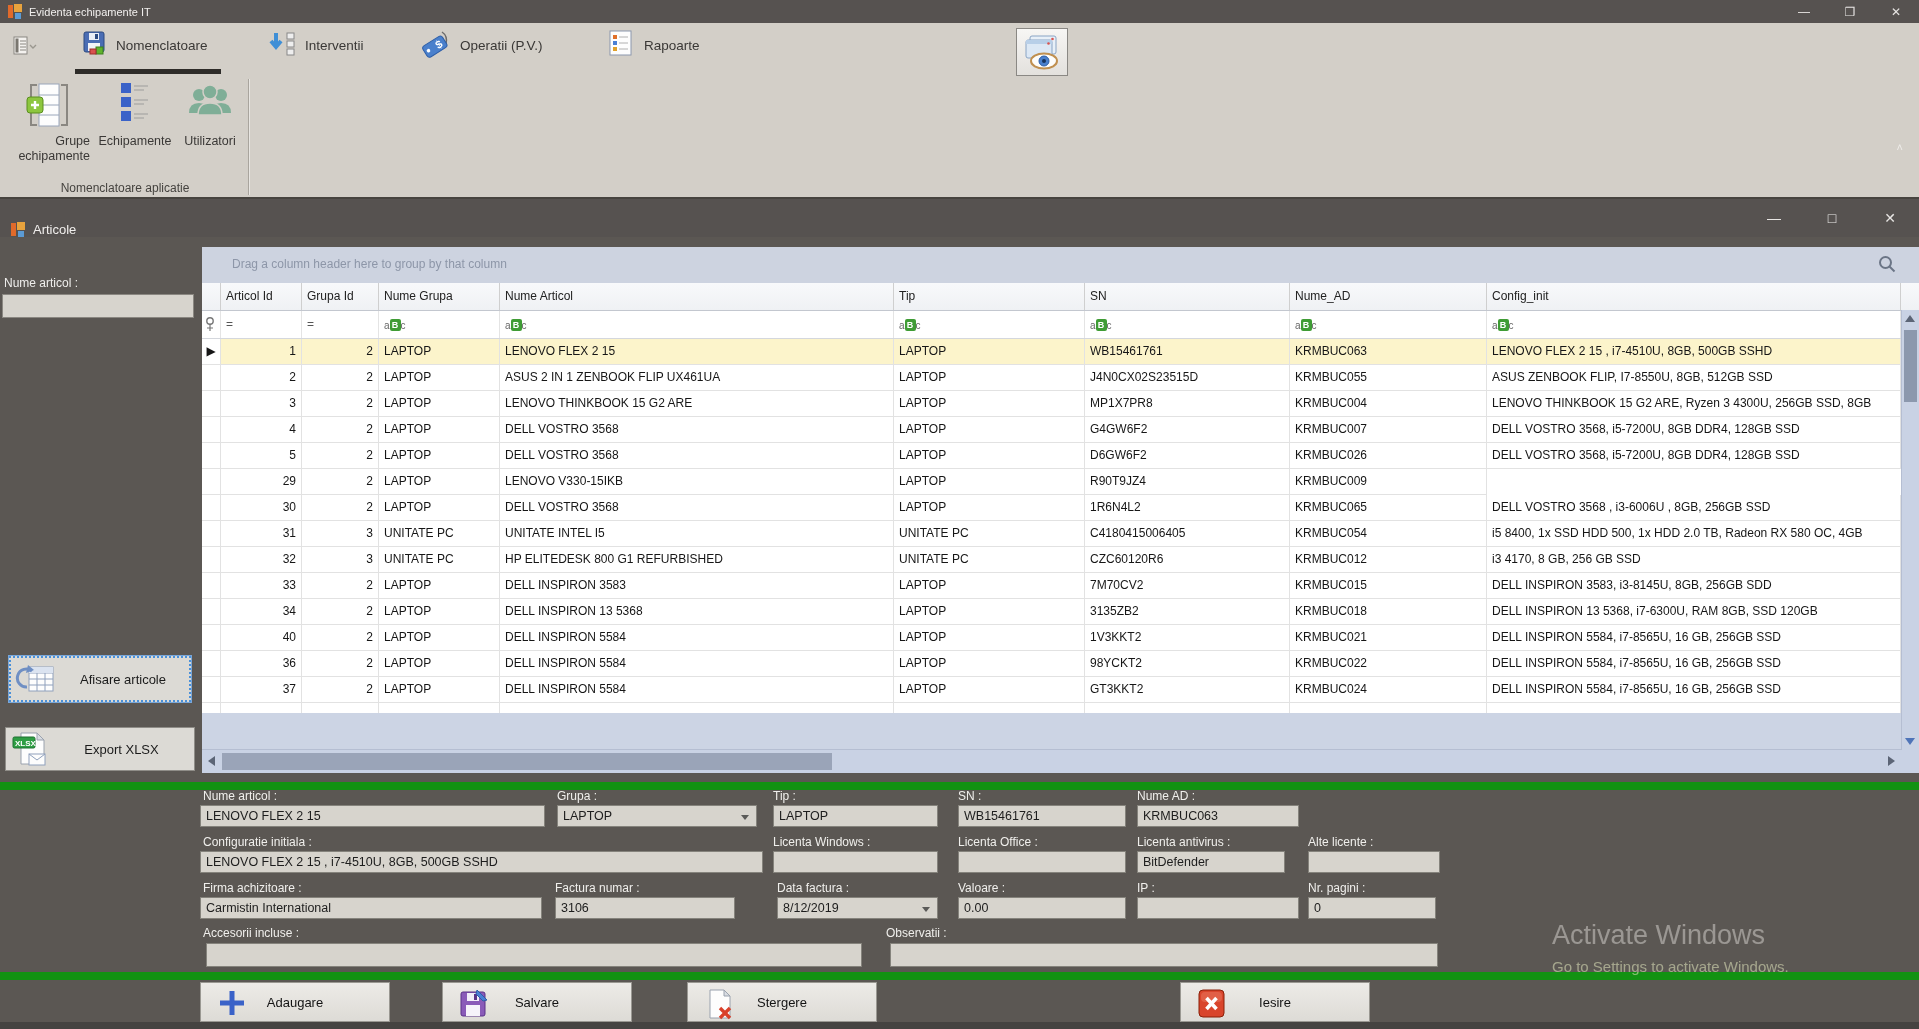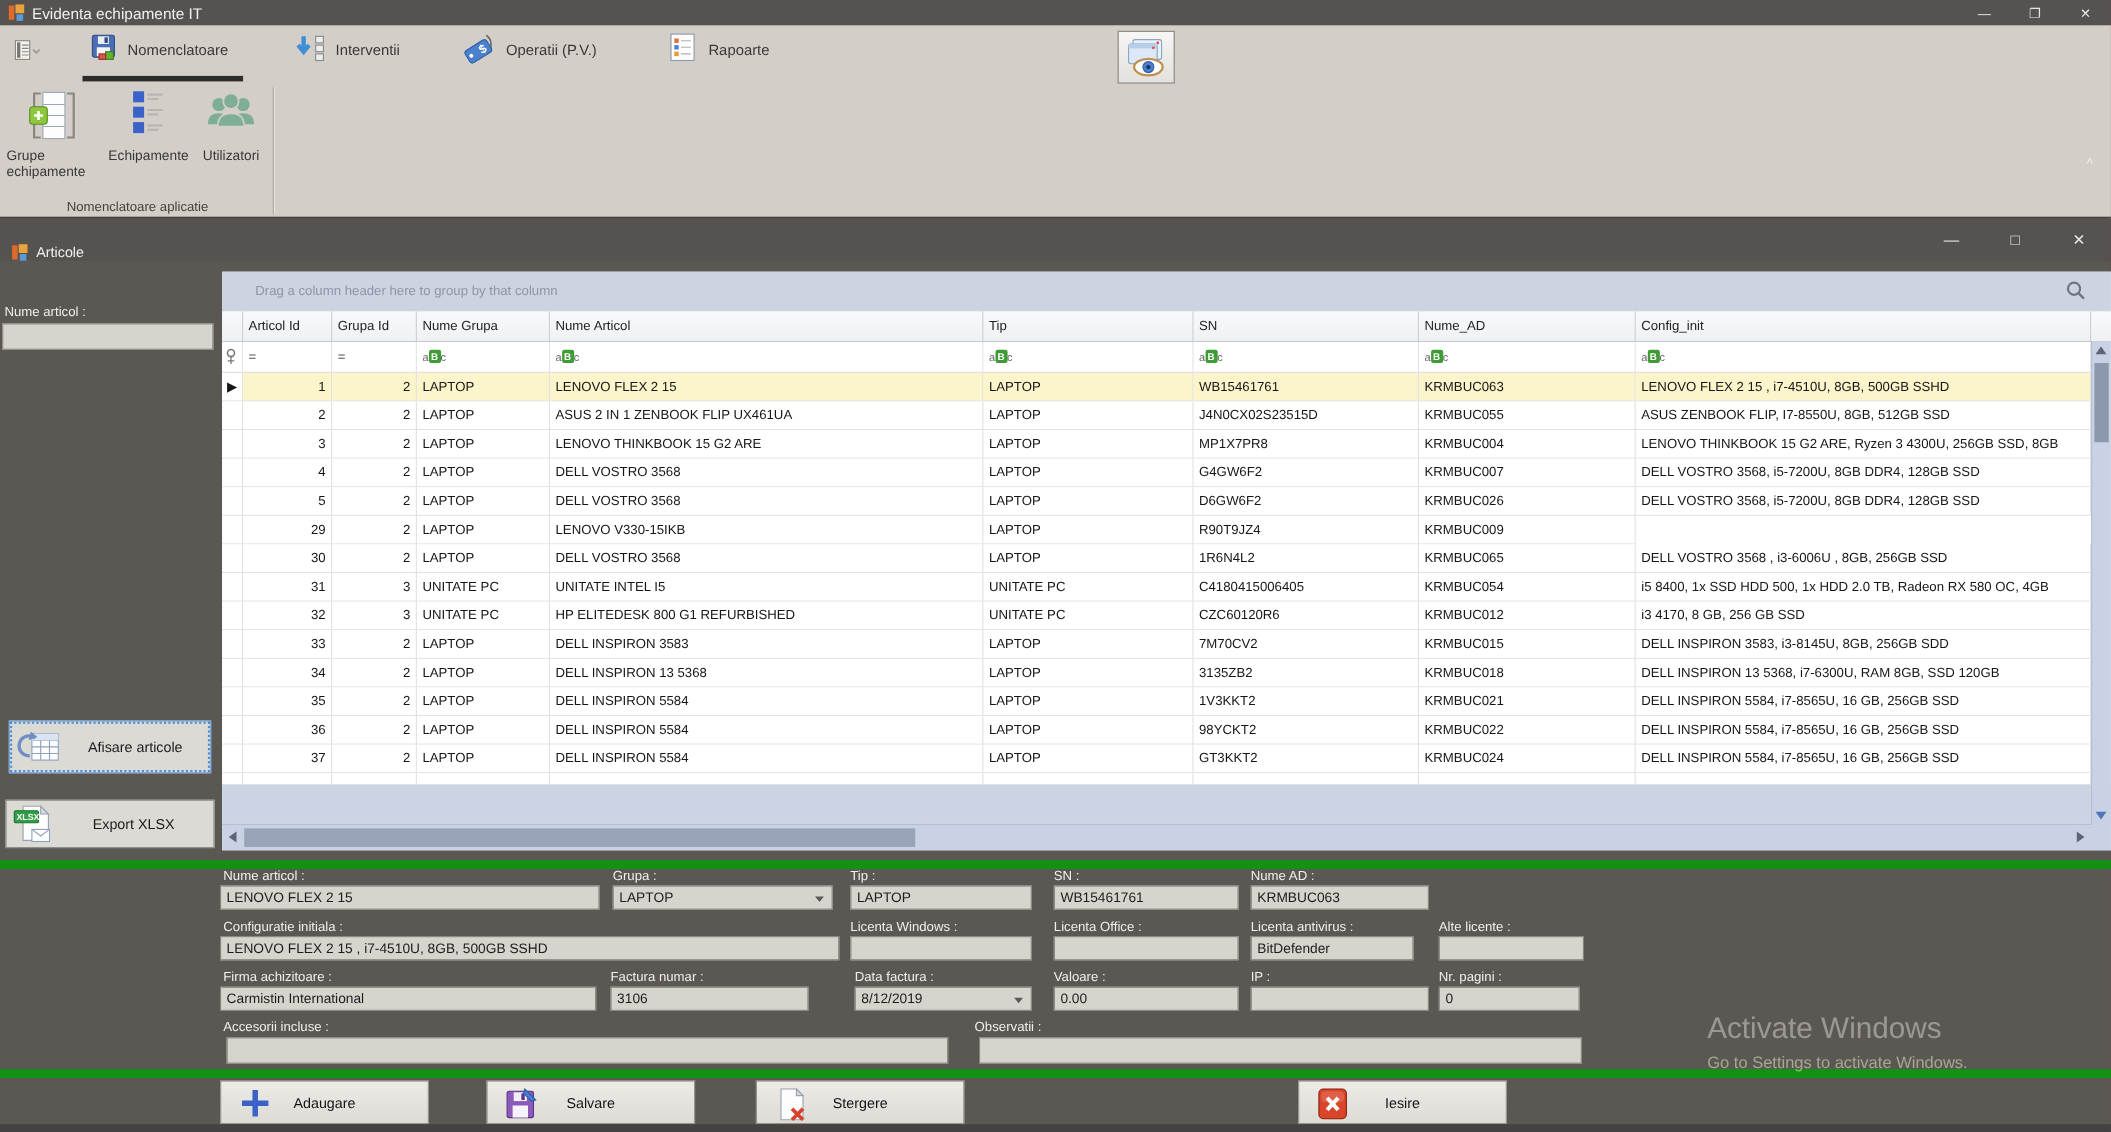--- a/index.html
+++ b/index.html
@@ -4,42 +4,42 @@
 <style>
   html,body{margin:0;padding:0}
   body{width:1919px;height:1029px;position:relative;overflow:hidden;
        background:#5b5753;font-family:"Liberation Sans",sans-serif;
        -webkit-font-smoothing:antialiased}
   .abs{position:absolute}
 
   
   .mtb{left:0;top:0;width:1919px;height:23px;background:#565250;color:#f2f0ee;
        display:flex;align-items:center}
-  .mtb .ttl{font-size:14px;margin-left:6px}
+  .mtb .ttl{font-size:11px;margin-left:6px}
   .logo{width:15px;height:15px;position:relative;margin-left:8px}
   .logo i{position:absolute;display:block}
   .logo .l1{left:0;top:1px;width:5px;height:13px;background:#e06a2b}
   .logo .l2{left:6px;top:0;width:8px;height:8px;background:#e8a33d}
   .logo .l3{left:7px;top:9px;width:6px;height:6px;background:#5b9bd5}
   .winctl{position:absolute;top:0;right:0;height:23px;display:flex;align-items:center;color:#e8e6e4}
   .winctl span{width:46px;text-align:center;font-size:12px;cursor:default}
   .winctl.big{height:38px}
   .winctl.big span{width:58px;font-size:14px}
 
   
   .ribbon{left:0;top:23px;width:1919px;height:174px;background:#d3cfc8;border-bottom:2px solid #47443f}
   .tabicon-btn{left:10px;top:11px;width:28px;height:26px}
   .rtab-label{position:absolute;top:15px;font-size:13.5px;color:#3a3836;white-space:nowrap}
   .rtab-icon{position:absolute;top:6px}
   .tab-underline{position:absolute;left:75px;top:46px;width:146px;height:5px;background:#2e2c29}
   .preview-btn{left:1016px;top:5px;width:50px;height:46px;border:1px solid #8a8884;
        background:linear-gradient(#f7f6f4,#e3e1dd);display:flex;align-items:center;justify-content:center}
   .rib-sep{left:248px;top:56px;width:1px;height:116px;background:#a9a59e;border-right:1px solid #e8e6e2}
   .rbtn{position:absolute;top:56px;display:flex;flex-direction:column;align-items:center;cursor:default}
-  .rbtn .lbl{font-size:12.5px;color:#3a3836;text-align:left;line-height:15px;margin-top:3px}
+  .rbtn .lbl{font-size:12.5px;color:#3a3836;text-align:right;line-height:15px;margin-top:3px}
   .rgroup-label{position:absolute;left:30px;top:158px;width:190px;text-align:center;
        font-size:12px;color:#45433f}
   .collapse{position:absolute;right:16px;top:118px;color:#efedea;font-size:11px}
 
   
   .atb{left:0;top:199px;width:1919px;height:38px;background:#565250;color:#f1efed;display:flex;align-items:flex-end}
   .atb .ttl{font-size:13px;margin-left:7px}
 
   
   .side-label{left:4px;top:276px;font-size:12px;color:#efeeec}
@@ -421,21 +421,21 @@
         <div class="gcell c0 num">34</div>
         <div class="gcell c1 num">2</div>
         <div class="gcell c2">LAPTOP</div>
         <div class="gcell c3">DELL INSPIRON 13 5368</div>
         <div class="gcell c4">LAPTOP</div>
         <div class="gcell c5">3135ZB2</div>
         <div class="gcell c6">KRMBUC018</div>
         <div class="gcell c7">DELL INSPIRON 13 5368, i7-6300U, RAM 8GB, SSD 120GB</div>
       </div><div class="grow">
         <div class="gcell c-ind ind"></div>
-        <div class="gcell c0 num">35</div>
+        <div class="gcell c0 num">40</div>
         <div class="gcell c1 num">2</div>
         <div class="gcell c2">LAPTOP</div>
         <div class="gcell c3">DELL INSPIRON 5584</div>
         <div class="gcell c4">LAPTOP</div>
         <div class="gcell c5">1V3KKT2</div>
         <div class="gcell c6">KRMBUC021</div>
         <div class="gcell c7">DELL INSPIRON 5584,  i7-8565U, 16 GB, 256GB SSD</div>
       </div><div class="grow">
         <div class="gcell c-ind ind"></div>
         <div class="gcell c0 num">36</div>

